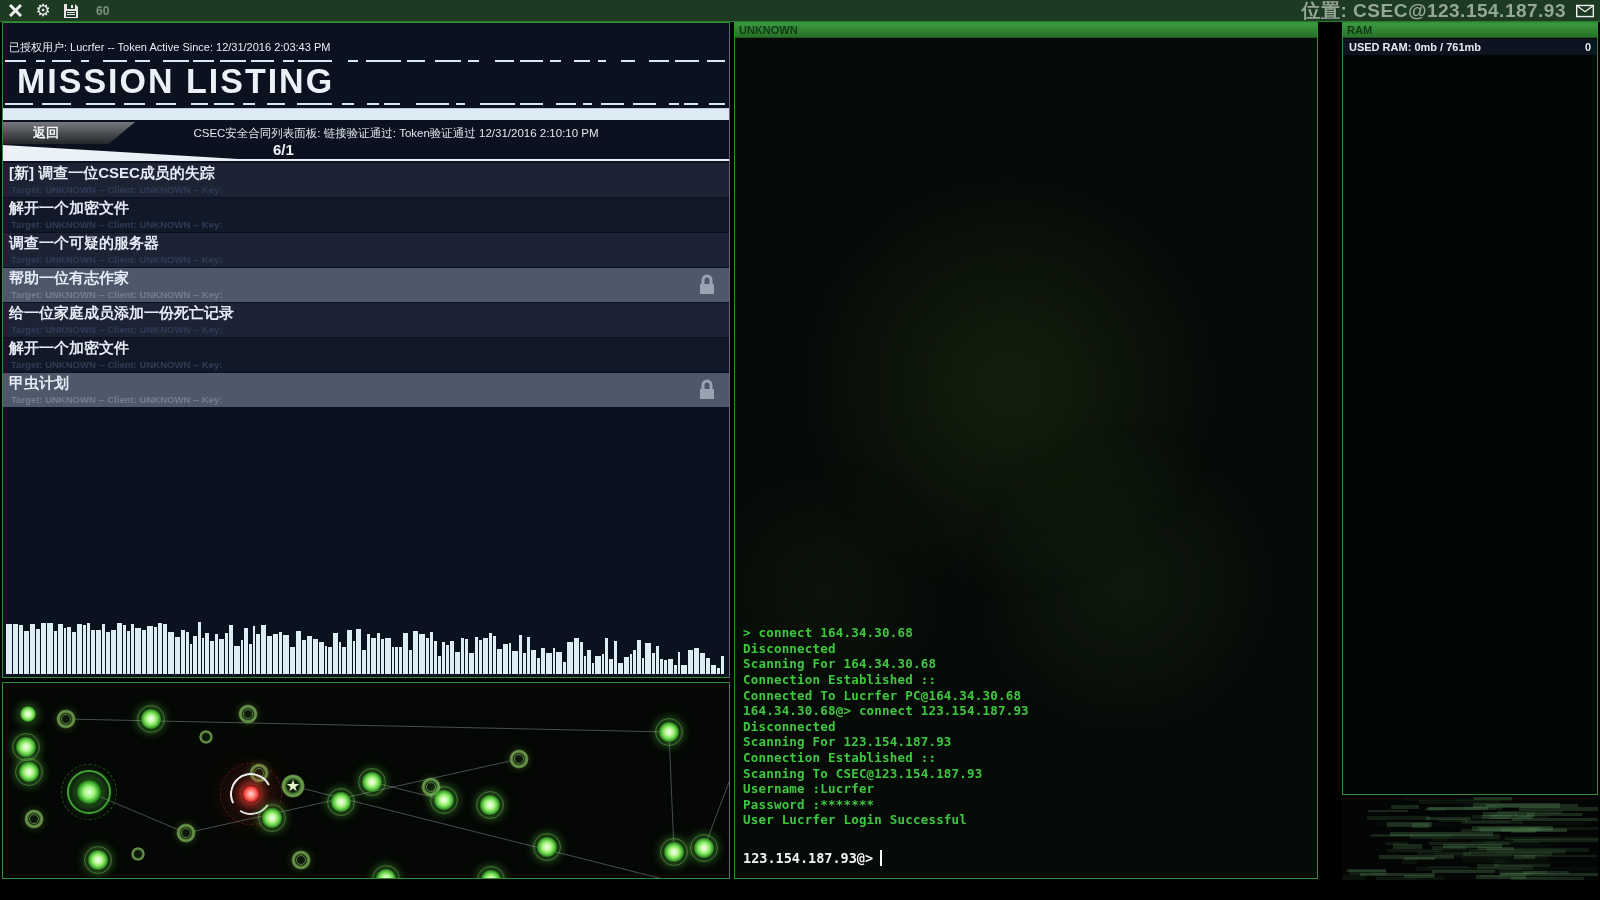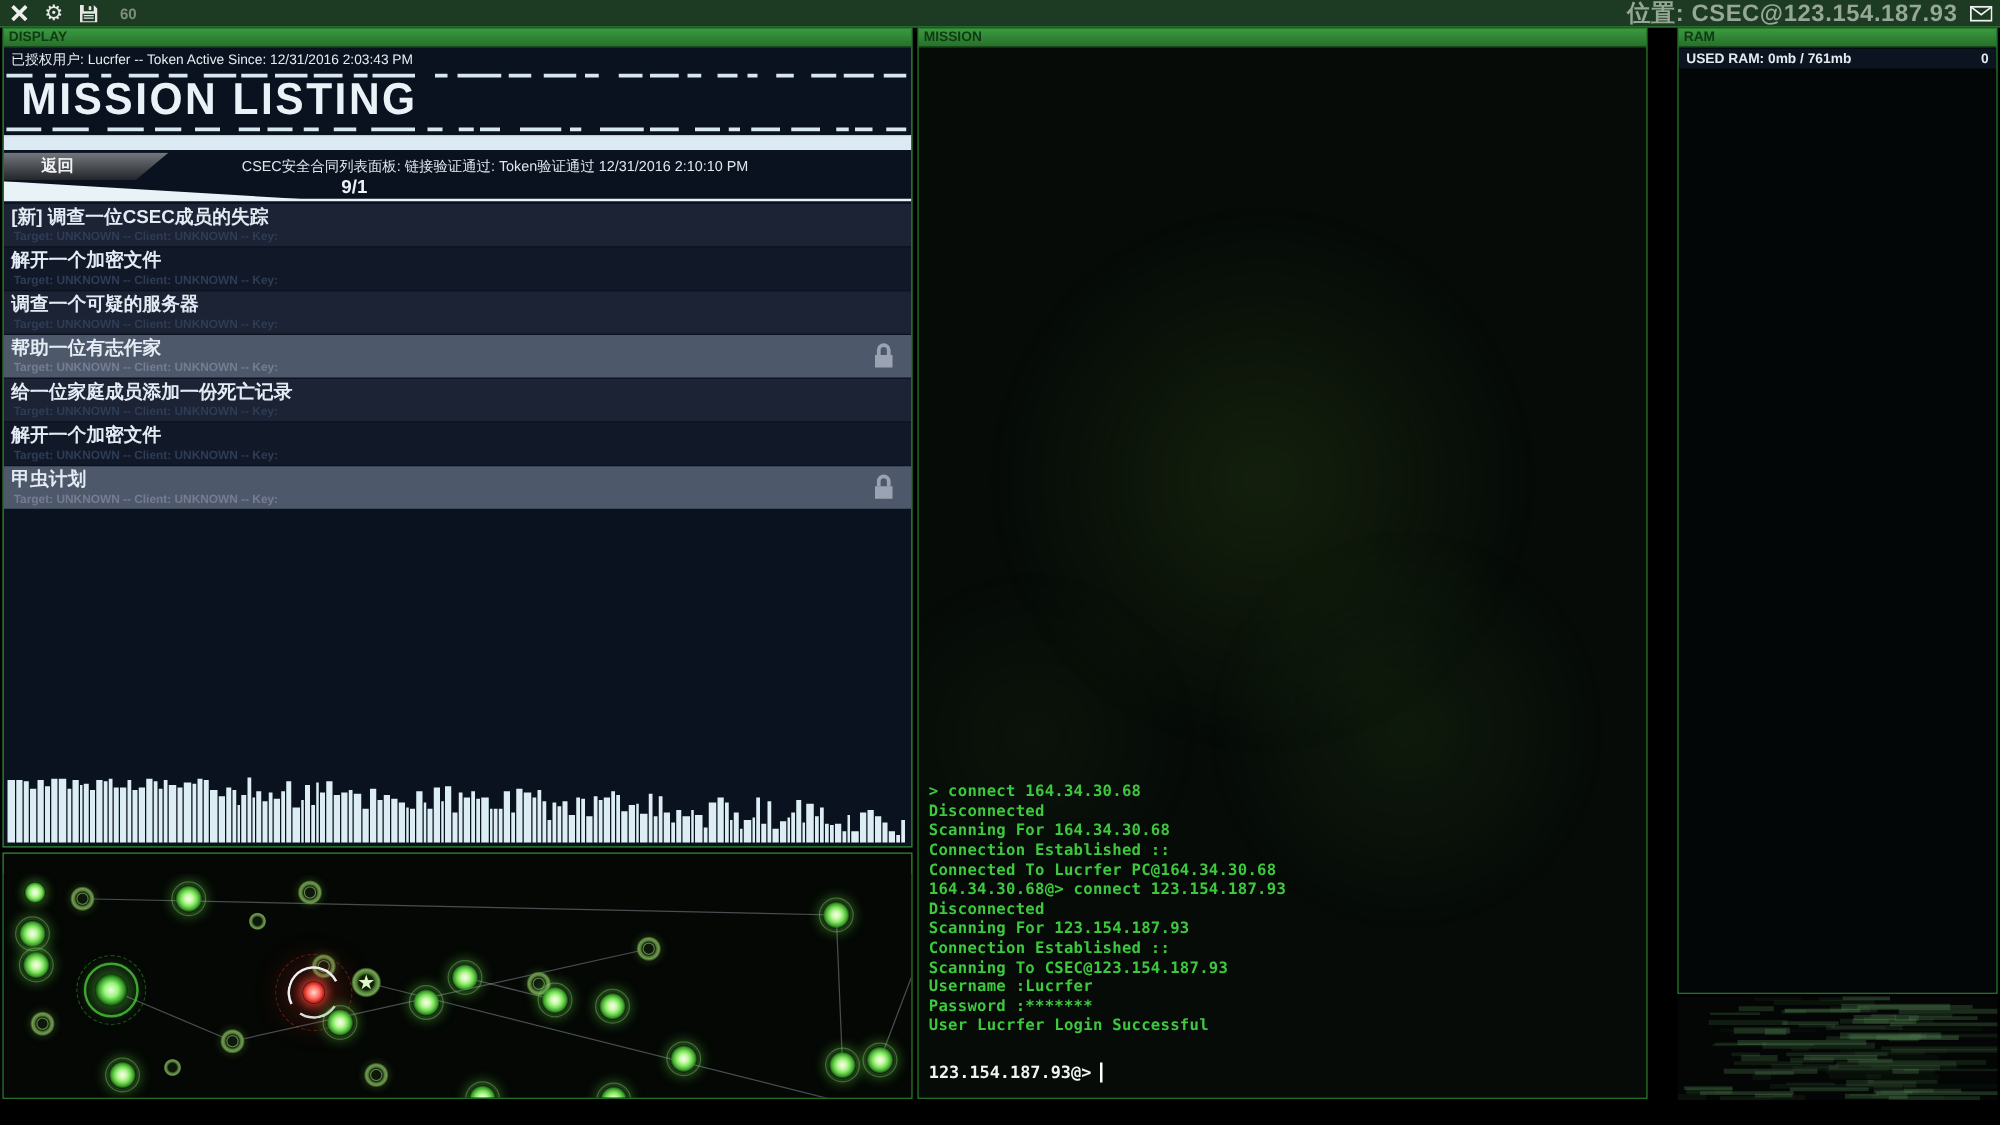--- a/index.html
+++ b/index.html
@@ -133,34 +133,31 @@
   <span id="loc">位置: CSEC@123.154.187.93</span>
   <span class="tic">
     <svg width="26" height="18" viewBox="0 0 26 18">
         <rect x="1" y="1" width="24" height="16" fill="none" stroke="#f0f0f0" stroke-width="2"></rect>
         <path d="M1 1 L13 10 L25 1" fill="none" stroke="#f0f0f0" stroke-width="2"></path>
       </svg>
   </span>
 </div>
 
 <section id="display" class="panel">
-  <div class="phead">
-    <span>DISPLAY</span>
-  </div>
   <div class="pbody">
     <div class="auth">已授权用户: Lucrfer -- Token Active Since: 12/31/2016 2:03:43 PM</div>
     <div class="dashrow dr1"><span style="width: 20.7px; margin-right: 10.3px;"></span><span style="width: 9.5px; margin-right: 6.2px;"></span><span style="width: 19.3px; margin-right: 9.6px;"></span><span style="width: 8.4px; margin-right: 14.4px;"></span><span style="width: 23.7px; margin-right: 8.3px;"></span><span style="width: 14.5px; margin-right: 13.2px;"></span><span style="width: 25.7px; margin-right: 4px;"></span><span style="width: 21px; margin-right: 6.1px;"></span><span style="width: 26.2px; margin-right: 5.1px;"></span><span style="width: 22.8px; margin-right: 9.3px;"></span><span style="width: 11.3px; margin-right: 3.7px;"></span><span style="width: 34.2px; margin-right: 15.6px;"></span><span style="width: 9.6px; margin-right: 8.8px;"></span><span style="width: 34.7px; margin-right: 5.5px;"></span><span style="width: 18.6px; margin-right: 10.2px;"></span><span style="width: 26.2px; margin-right: 6.7px;"></span><span style="width: 11.1px; margin-right: 15.8px;"></span><span style="width: 19.4px; margin-right: 6px;"></span><span style="width: 22.4px; margin-right: 7.3px;"></span><span style="width: 10.6px; margin-right: 13px;"></span><span style="width: 16.6px; margin-right: 7.6px;"></span><span style="width: 8.4px; margin-right: 15px;"></span><span style="width: 13.2px; margin-right: 14.5px;"></span><span style="width: 20.1px; margin-right: 6.1px;"></span><span style="width: 24.1px; margin-right: 8.2px;"></span><span style="width: 28.8px; margin-right: 11.5px;"></span></div>
     <h1 class="heading">MISSION LISTING</h1>
     <div class="dashrow dr2"><span style="width: 27.8px; margin-right: 9.2px;"></span><span style="width: 29.3px; margin-right: 14.8px;"></span><span style="width: 29.3px; margin-right: 9.1px;"></span><span style="width: 20.4px; margin-right: 10.9px;"></span><span style="width: 20.7px; margin-right: 14.1px;"></span><span style="width: 17.3px; margin-right: 6.4px;"></span><span style="width: 19.4px; margin-right: 9.6px;"></span><span style="width: 11.8px; margin-right: 11.8px;"></span><span style="width: 18.3px; margin-right: 12.2px;"></span><span style="width: 34.8px; margin-right: 9.6px;"></span><span style="width: 12.7px; margin-right: 12.2px;"></span><span style="width: 12.4px; margin-right: 4.9px;"></span><span style="width: 16.5px; margin-right: 15.3px;"></span><span style="width: 33.2px; margin-right: 6.8px;"></span><span style="width: 9.5px; margin-right: 14.9px;"></span><span style="width: 34.7px; margin-right: 4.9px;"></span><span style="width: 23.5px; margin-right: 12.8px;"></span><span style="width: 19.7px; margin-right: 7.3px;"></span><span style="width: 9.2px; margin-right: 8.9px;"></span><span style="width: 23.5px; margin-right: 8.6px;"></span><span style="width: 23px; margin-right: 12.7px;"></span><span style="width: 10.1px; margin-right: 5.6px;"></span><span style="width: 13.2px; margin-right: 11.5px;"></span><span style="width: 29.3px; margin-right: 9.3px;"></span></div>
     <div class="whiteband"></div>
     <div class="navrow">
       <div class="backbtn">返回</div>
       <div class="wedge"></div>
       <div class="statusline">CSEC安全合同列表面板: 链接验证通过: Token验证通过 12/31/2016 2:10:10 PM</div>
-      <div class="page">9/1</div>
+      <div class="page">6/1</div>
     </div>
     <div class="whiteline"></div>
     <div class="mlist">
   <div class="mission">
     <div class="m-title">[新] 调查一位CSEC成员的失踪</div>
     <div class="m-sub">Target: UNKNOWN -- Client: UNKNOWN -- Key:</div>
 
   </div>
 
   <div class="mission">
@@ -399,21 +396,21 @@
       <div class="node b" style="left: 666px; top: 33px;"></div>
       <div class="node b" style="left: 671px; top: 153px;"></div>
       <div class="node b" style="left: 701px; top: 149px;"></div>
       <div class="node b" style="left: 383px; top: 180px;"></div>
       <div class="node b" style="left: 488px; top: 181px;"></div>
     </div>
 </section>
 
 <section id="terminal" class="panel">
   <div class="phead">
-    <span>MISSION</span>
+    <span>UNKNOWN</span>
   </div>
   <div class="tbody">
     <div class="blob b1"></div>
     <div class="blob b2"></div>
     <div class="blob b3"></div>
     <div class="tlines">
         <div class="tline">&gt; connect 164.34.30.68</div>
         <div class="tline">Disconnected</div>
         <div class="tline">Scanning For 164.34.30.68</div>
         <div class="tline">Connection Established ::</div>

